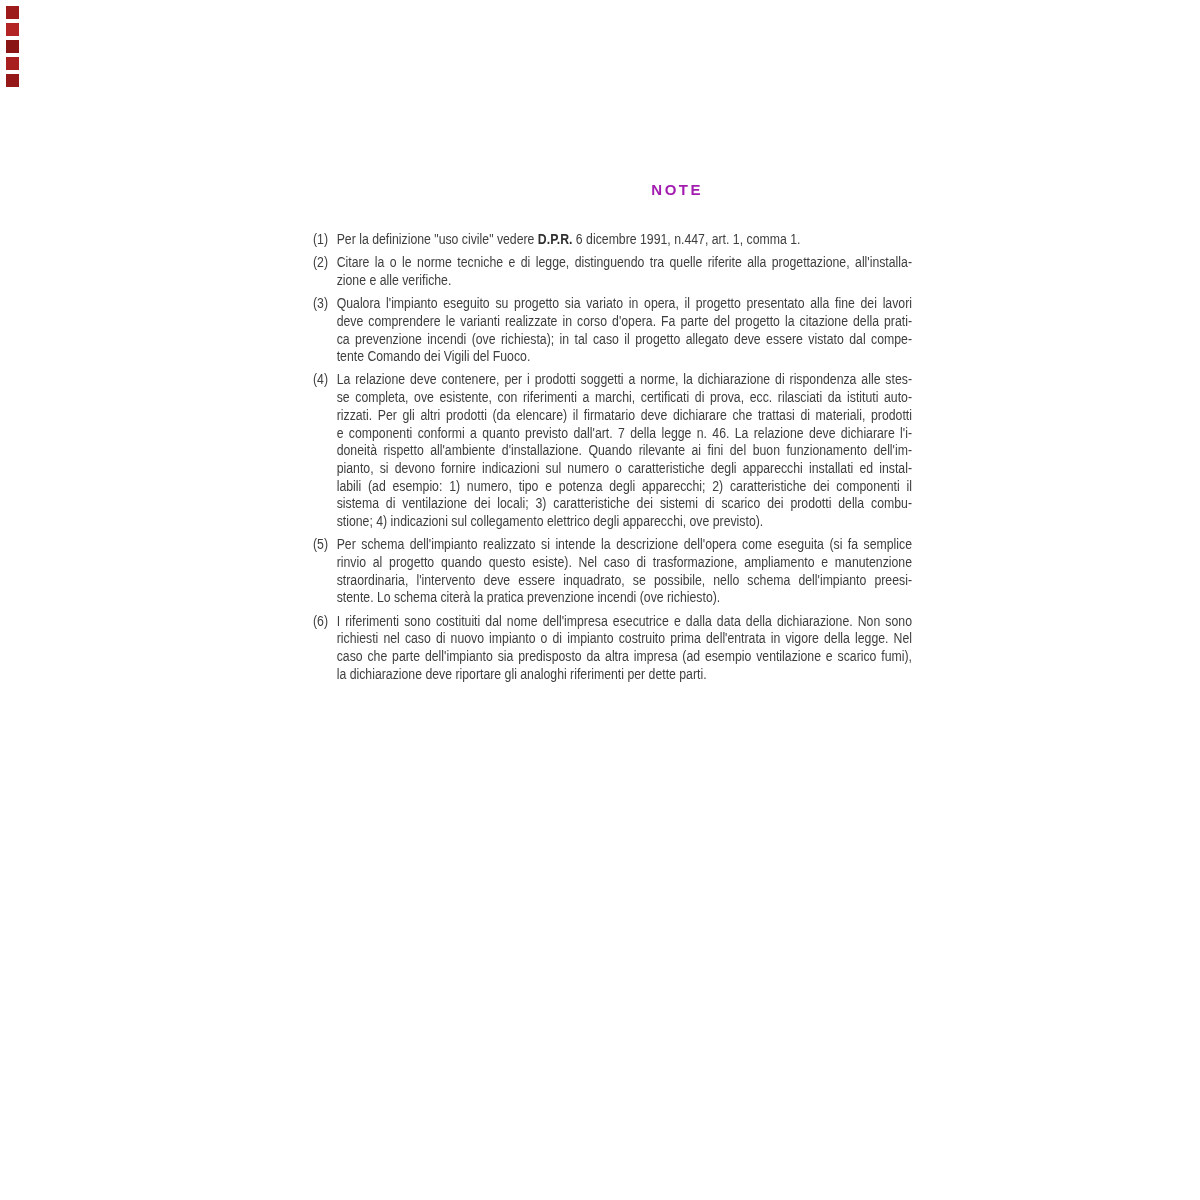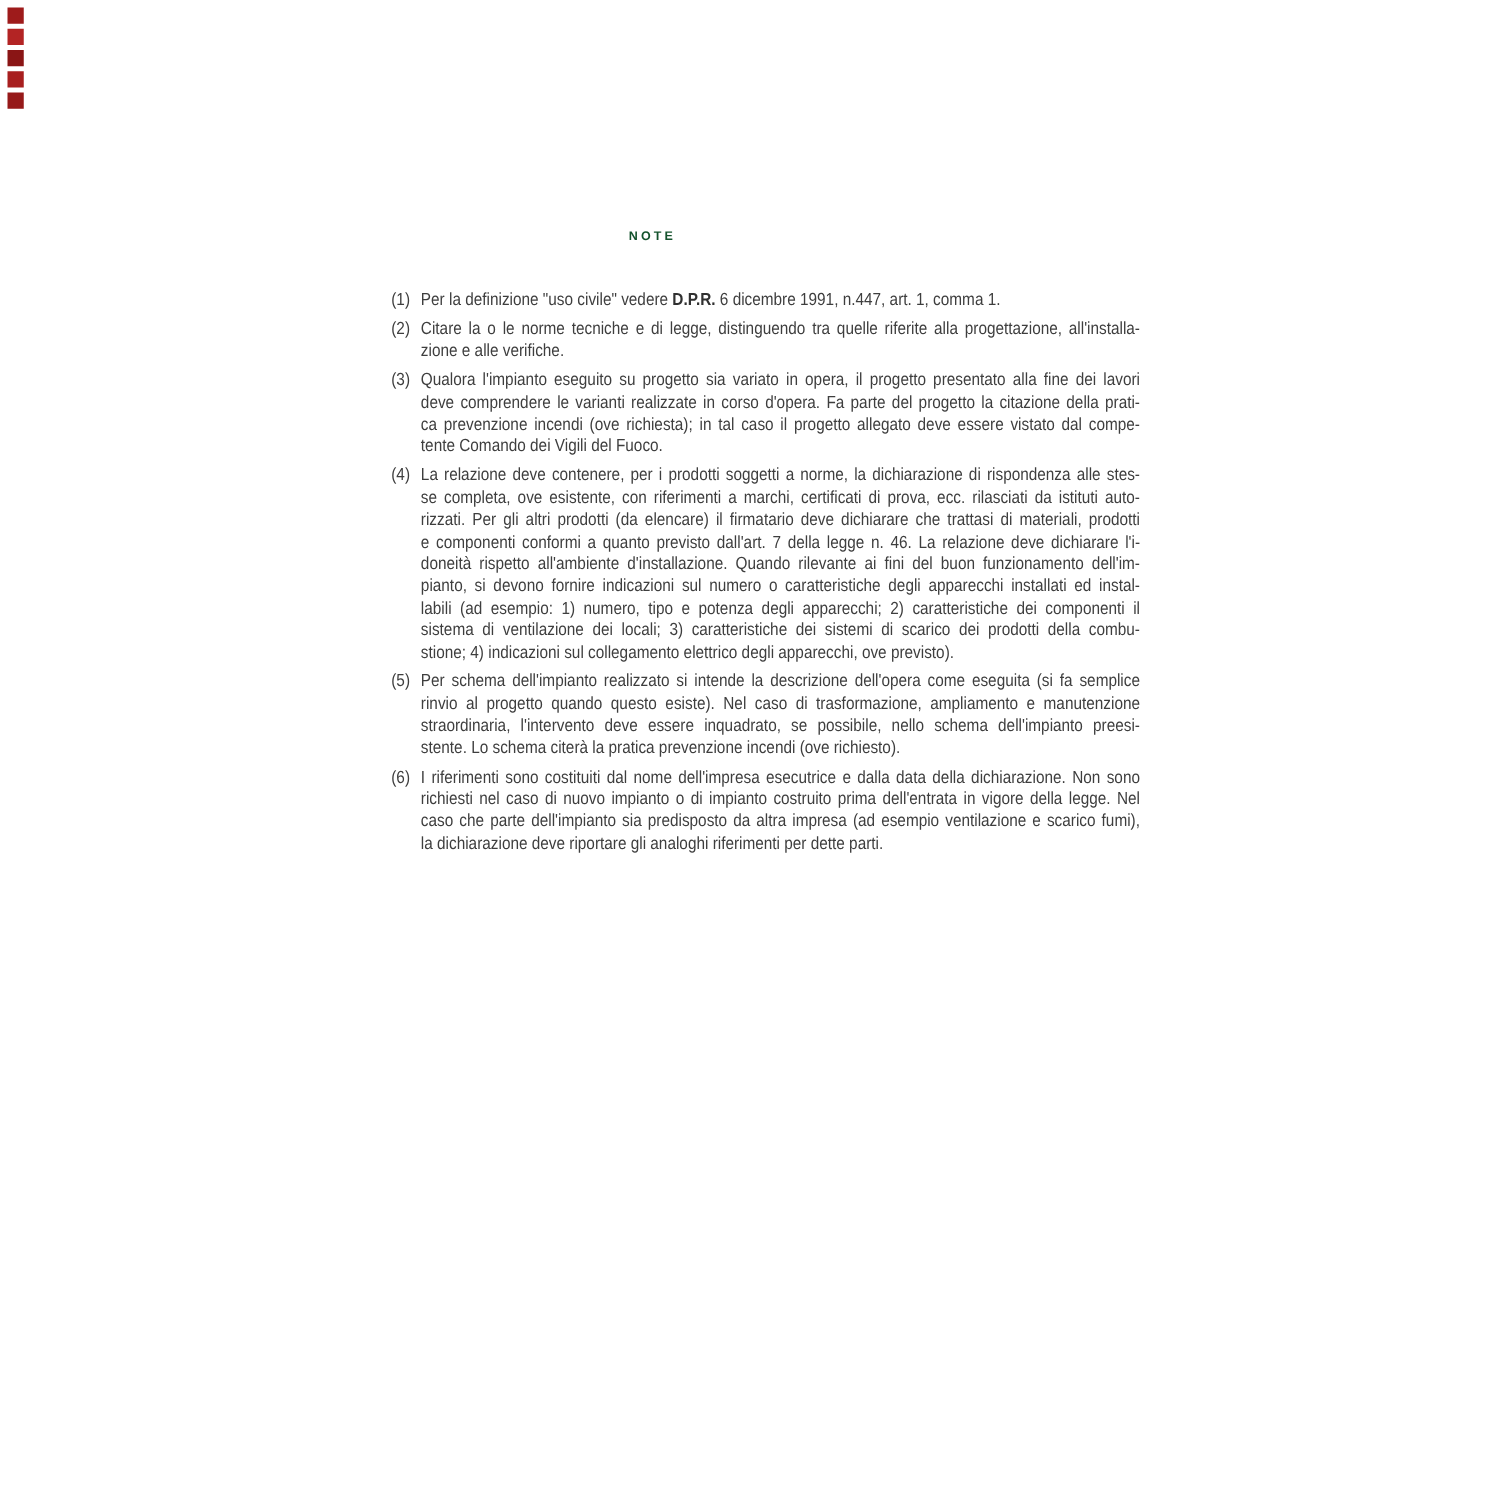--- a/index.html
+++ b/index.html
@@ -26,25 +26,25 @@
   }
   .edge-mark {
     width: 13px;
     height: 13px;
   }
   .heading {
     position: absolute;
     left: 503px;
     top: 182px;
     width: 200px;
-    text-align: left;
-    font-size: 10px;
+    text-align: right;
+    font-size: 15px;
     font-weight: bold;
     letter-spacing: 2.5px;
-    color: #14532d;
+    color: #a21caf;
     line-height: 15px;
   }
   .notes {
     position: absolute;
     left: 313px;
     top: 231px;
     width: 683px;
     transform: scaleX(0.877);
     transform-origin: top left;
     font-size: 14px;

